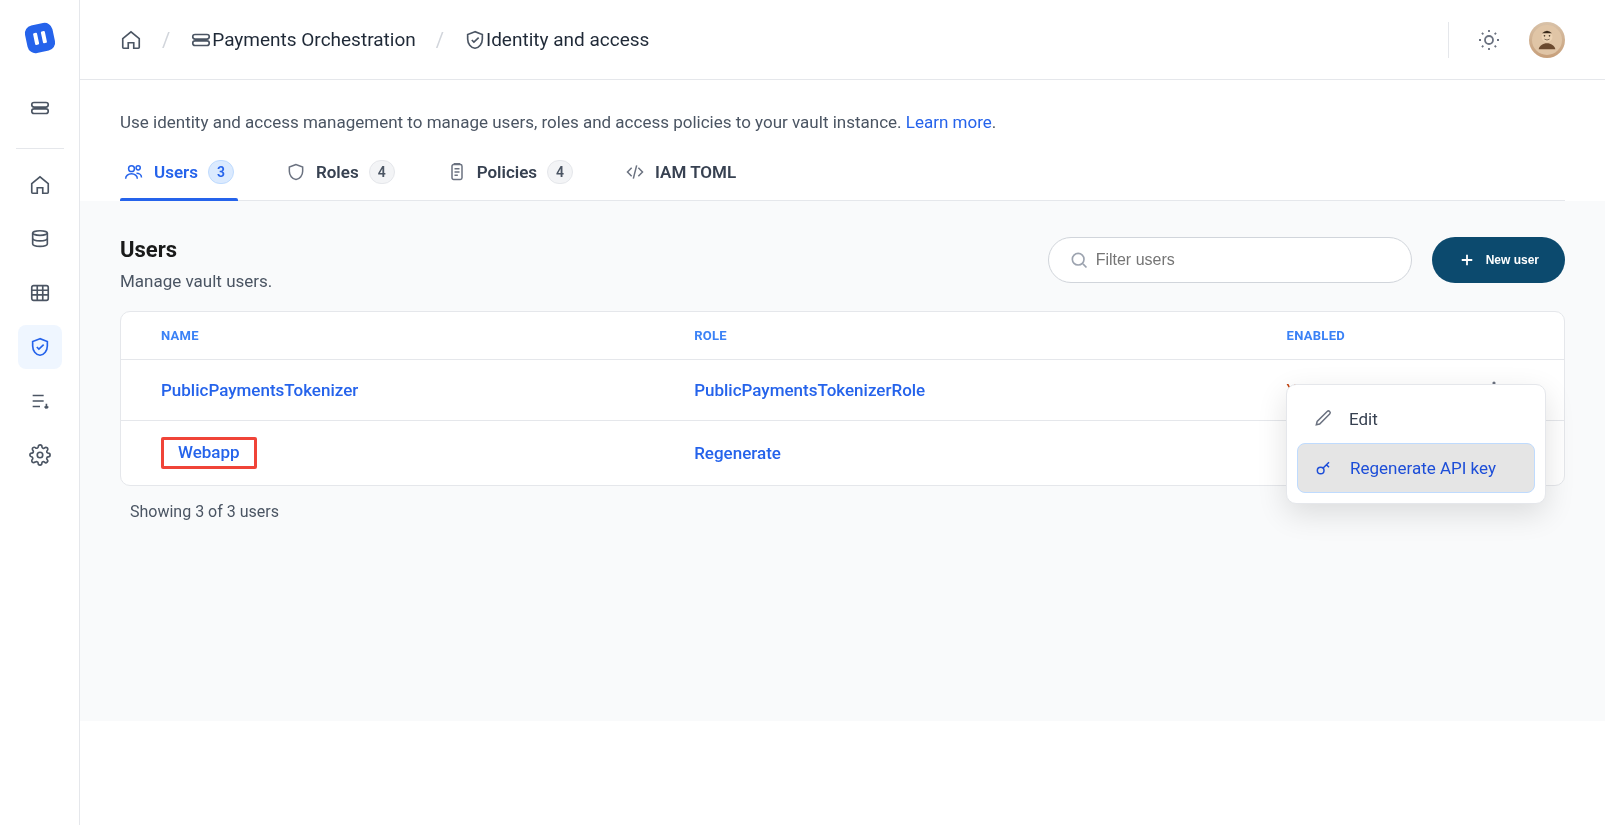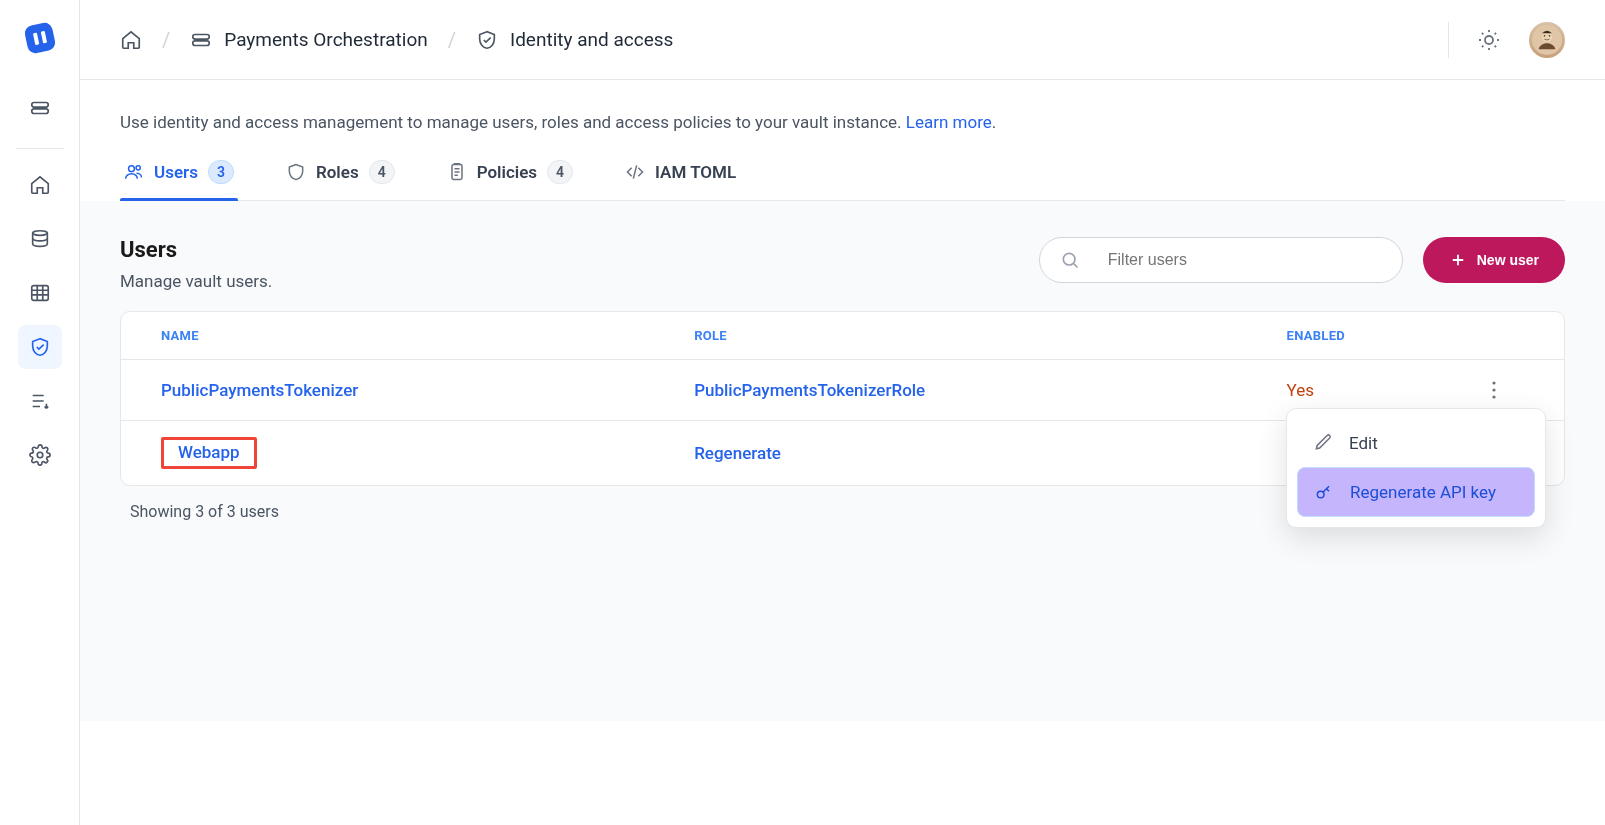--- a/index.html
+++ b/index.html
@@ -14,21 +14,21 @@
 .side-icon { width: 44px; height: 44px; display:flex; align-items:center; justify-content:center; border-radius: 8px; margin-bottom: 10px; cursor: pointer; color: #4b5563; }
 .side-icon.active { background: #eff6ff; color: #2563eb; }
 .side-icon svg { width: 22px; height: 22px; }
 
 
 .main { flex: 1; display: flex; flex-direction: column; }
 
 
 .topbar { height: 80px; display: flex; align-items: center; padding: 0 40px; border-bottom: 1px solid #e5e7eb; }
 .breadcrumb { display: flex; align-items: center; gap: 20px; }
-.bc-item { display: flex; align-items: center; gap: 12px; font-size: 19px; color: #1f2937; cursor: pointer; }
+.bc-item { display: flex; align-items: center; font-size: 19px; color: #1f2937; cursor: pointer; }
 .bc-item svg { width: 22px; height: 22px; color: #4b5563; }
 .bc-sep { color: #d1d5db; font-size: 20px; }
 .topbar-right { margin-left: auto; display:flex; align-items:center; gap: 28px; }
 .top-divider { width:1px; height:36px; background:#e5e7eb; }
 .theme-toggle { width:24px; height:24px; color:#6b7280; cursor:pointer; }
 .avatar { width: 36px; height: 36px; border-radius: 50%; background: linear-gradient(180deg,#d9c2a8 0%, #c79f7a 100%); display:flex; align-items:center; justify-content:center; cursor:pointer; }
 .avatar svg { width:30px; height:30px; }
 
 
 .content { padding: 32px 40px; flex: 1; background: #fff; }
@@ -47,44 +47,44 @@
 .badge { display:inline-flex; align-items:center; justify-content:center; min-width:26px; height:24px; padding:0 8px; border-radius:12px; font-size:14px; font-weight:600; }
 .badge.blue { background:#dbeafe; color:#2563eb; border:1px solid #bfdbfe; }
 .badge.gray { background:#f3f4f6; color:#4b5563; border:1px solid #e5e7eb; }
 
 
 .lower { background:#f9fafb; margin: 0 -40px; padding: 36px 40px 40px; min-height: 520px; }
 .section-header { display:flex; align-items:flex-start; margin-bottom: 20px; }
 .section-titles h2 { font-size:22px; font-weight:700; margin-bottom:6px; }
 .section-titles p { font-size:17px; color:#4b5563;margin-top:9px; }
 .section-actions { margin-left:auto; display:flex; align-items:center; gap:20px; }
-.filter-input { display:flex; align-items:center; gap:28px; width:364px; height:46px; border:1px solid #d1d5db; border-radius:23px; padding:4px 20px; background:#fff; }
+.filter-input { display:flex; align-items:center; gap:7px; width:364px; height:46px; border:1px solid #d1d5db; border-radius:23px; padding:4px 20px; background:#fff; }
 .filter-input svg { width:20px; height:20px; color:#9ca3af; }
 .filter-input input { border:none; outline:none; font-size:16px; flex:1; background:transparent; }
-.new-btn { display:flex; align-items:center; gap:10px; height:46px; padding:0 26px; background:#be185d; color:#fff; font-size:14px; font-weight:600; border:none; border-radius:23px; cursor:pointer; }
+.new-btn { display:flex; align-items:center; gap:10px; height:46px; padding:0 26px; background:#0c4a6e; color:#fff; font-size:12px; font-weight:600; border:none; border-radius:23px; cursor:pointer; }
 .new-btn svg { width:18px; height:18px; }
 
 
 .table-wrap { background:#fff; border:1px solid #e5e7eb; border-radius:10px; position:relative; }
 .table { width:100%; border-collapse:collapse; }
 .table th { text-align:left; padding:16px 40px; font-size:13px; font-weight:700; letter-spacing:0.3px; color:#3b82f6; border-bottom:1px solid #e5e7eb; }
 .table td { padding:16px 40px; font-size:17px; border-bottom:1px solid #e5e7eb; }
 .table tr:last-child td { border-bottom:none; }
 .table td a { color:#2563eb; cursor:pointer; font-weight:500; }
 .enabled-yes { color:#c2410c; font-weight:400; }
 .row-menu { width:40px; text-align:center; }
 .dots-btn { width:28px; height:28px; display:inline-flex; align-items:center; justify-content:center; cursor:pointer; color:#6b7280; border-radius:4px; }
 .highlight-box { display:inline-block; border:3px solid #f04438; padding:2px 14px 4px; border-radius:2px; }
 .table-footer { padding: 16px 10px; font-size:16px; color:#4b5563; }
 
 
-.dropdown { position:absolute; top:96px; right:18px; width:260px; background:#fff; border:1px solid #e5e7eb; border-radius:10px; box-shadow:0 10px 30px rgba(0,0,0,0.12); padding:10px; z-index:10; }
+.dropdown { position:absolute; top:72px; right:18px; width:260px; background:#fff; border:1px solid #e5e7eb; border-radius:10px; box-shadow:0 10px 30px rgba(0,0,0,0.12); padding:10px; z-index:10; }
 .dropdown-item { display:flex; align-items:center; gap:16px; padding:14px 16px; font-size:17px; color:#374151; border-radius:8px; cursor:pointer; }
 .dropdown-item svg { width:20px; height:20px; color:#6b7280; }
-.dropdown-item.highlighted { background:#c4b5fd; color:#1d4ed8; border:1px solid #bfdbfe; }
+.dropdown-item.highlighted { background:#e5e5e5; color:#1d4ed8; border:1px solid #bfdbfe; }
 .dropdown-item.highlighted svg { color:#1d4ed8; }
 
 .col-name { width:414px; }
 .col-role { width:460px; }
 .col-enabled { width:120px; }
 </style>
 </head>
 <body>
 
 <div class="app">

